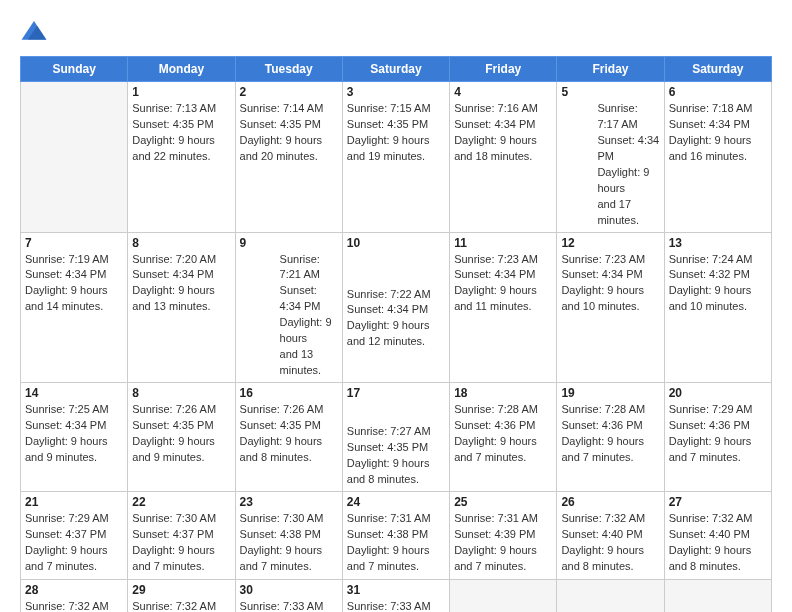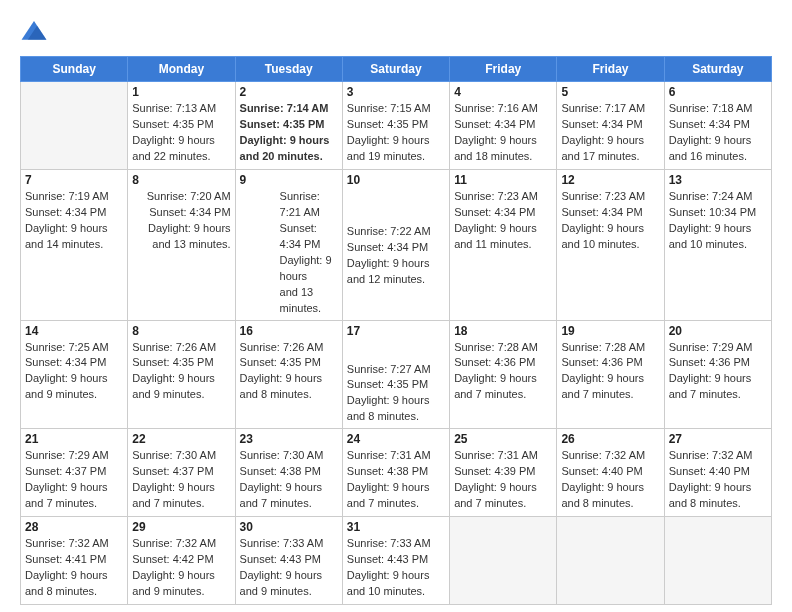--- a/index.html
+++ b/index.html
@@ -139,42 +139,42 @@
           <td class="empty"></td>
           <td>
             <span class="day-num">1</span>
             <div class="day-info" style="white-space: pre-line;">Sunrise: 7:13 AM
 Sunset: 4:35 PM
 Daylight: 9 hours
 and 22 minutes.</div>
           </td>
           <td>
             <span class="day-num">2</span>
-            <div class="day-info" style="white-space: pre-line; font-weight: bold;">Sunrise: 7:14 AM
+            <div class="day-info" style="white-space: pre-line;">Sunrise: 7:14 AM
 Sunset: 4:35 PM
 Daylight: 9 hours
 and 20 minutes.</div>
           </td>
           <td>
             <span class="day-num">3</span>
             <div class="day-info" style="white-space: pre-line;">Sunrise: 7:15 AM
 Sunset: 4:35 PM
 Daylight: 9 hours
 and 19 minutes.</div>
           </td>
           <td>
             <span class="day-num">4</span>
             <div class="day-info" style="white-space: pre-line;">Sunrise: 7:16 AM
 Sunset: 4:34 PM
 Daylight: 9 hours
 and 18 minutes.</div>
           </td>
           <td>
             <span class="day-num">5</span>
-            <div class="day-info" style="white-space: pre-line;">Sunrise: 7:17 AM
+            <div class="day-info" style="white-space: pre-line; margin-left: 36px;">Sunrise: 7:17 AM
 Sunset: 4:34 PM
 Daylight: 9 hours
 and 17 minutes.</div>
           </td>
           <td>
             <span class="day-num">6</span>
             <div class="day-info" style="white-space: pre-line;">Sunrise: 7:18 AM
 Sunset: 4:34 PM
 Daylight: 9 hours
 and 16 minutes.</div>
@@ -183,21 +183,21 @@
         <tr>
           <td>
             <span class="day-num">7</span>
             <div class="day-info" style="white-space: pre-line;">Sunrise: 7:19 AM
 Sunset: 4:34 PM
 Daylight: 9 hours
 and 14 minutes.</div>
           </td>
           <td>
             <span class="day-num">8</span>
-            <div class="day-info" style="white-space: pre-line; text-align: right;">Sunrise: 7:20 AM
+            <div class="day-info" style="white-space: pre-line;">Sunrise: 7:20 AM
 Sunset: 4:34 PM
 Daylight: 9 hours
 and 13 minutes.</div>
           </td>
           <td>
             <span class="day-num">9</span>
             <div class="day-info" style="white-space: pre-line; margin-left: 40px;">Sunrise: 7:21 AM
 Sunset: 4:34 PM
 Daylight: 9 hours
 and 13 minutes.</div>
@@ -219,21 +219,21 @@
           <td>
             <span class="day-num">12</span>
             <div class="day-info" style="white-space: pre-line;">Sunrise: 7:23 AM
 Sunset: 4:34 PM
 Daylight: 9 hours
 and 10 minutes.</div>
           </td>
           <td>
             <span class="day-num">13</span>
             <div class="day-info" style="white-space: pre-line;">Sunrise: 7:24 AM
-Sunset: 10:34 PM
+Sunset: 4:32 PM
 Daylight: 9 hours
 and 10 minutes.</div>
           </td>
         </tr>
         <tr>
           <td>
             <span class="day-num">14</span>
             <div class="day-info" style="white-space: pre-line;">Sunrise: 7:25 AM
 Sunset: 4:34 PM
 Daylight: 9 hours

